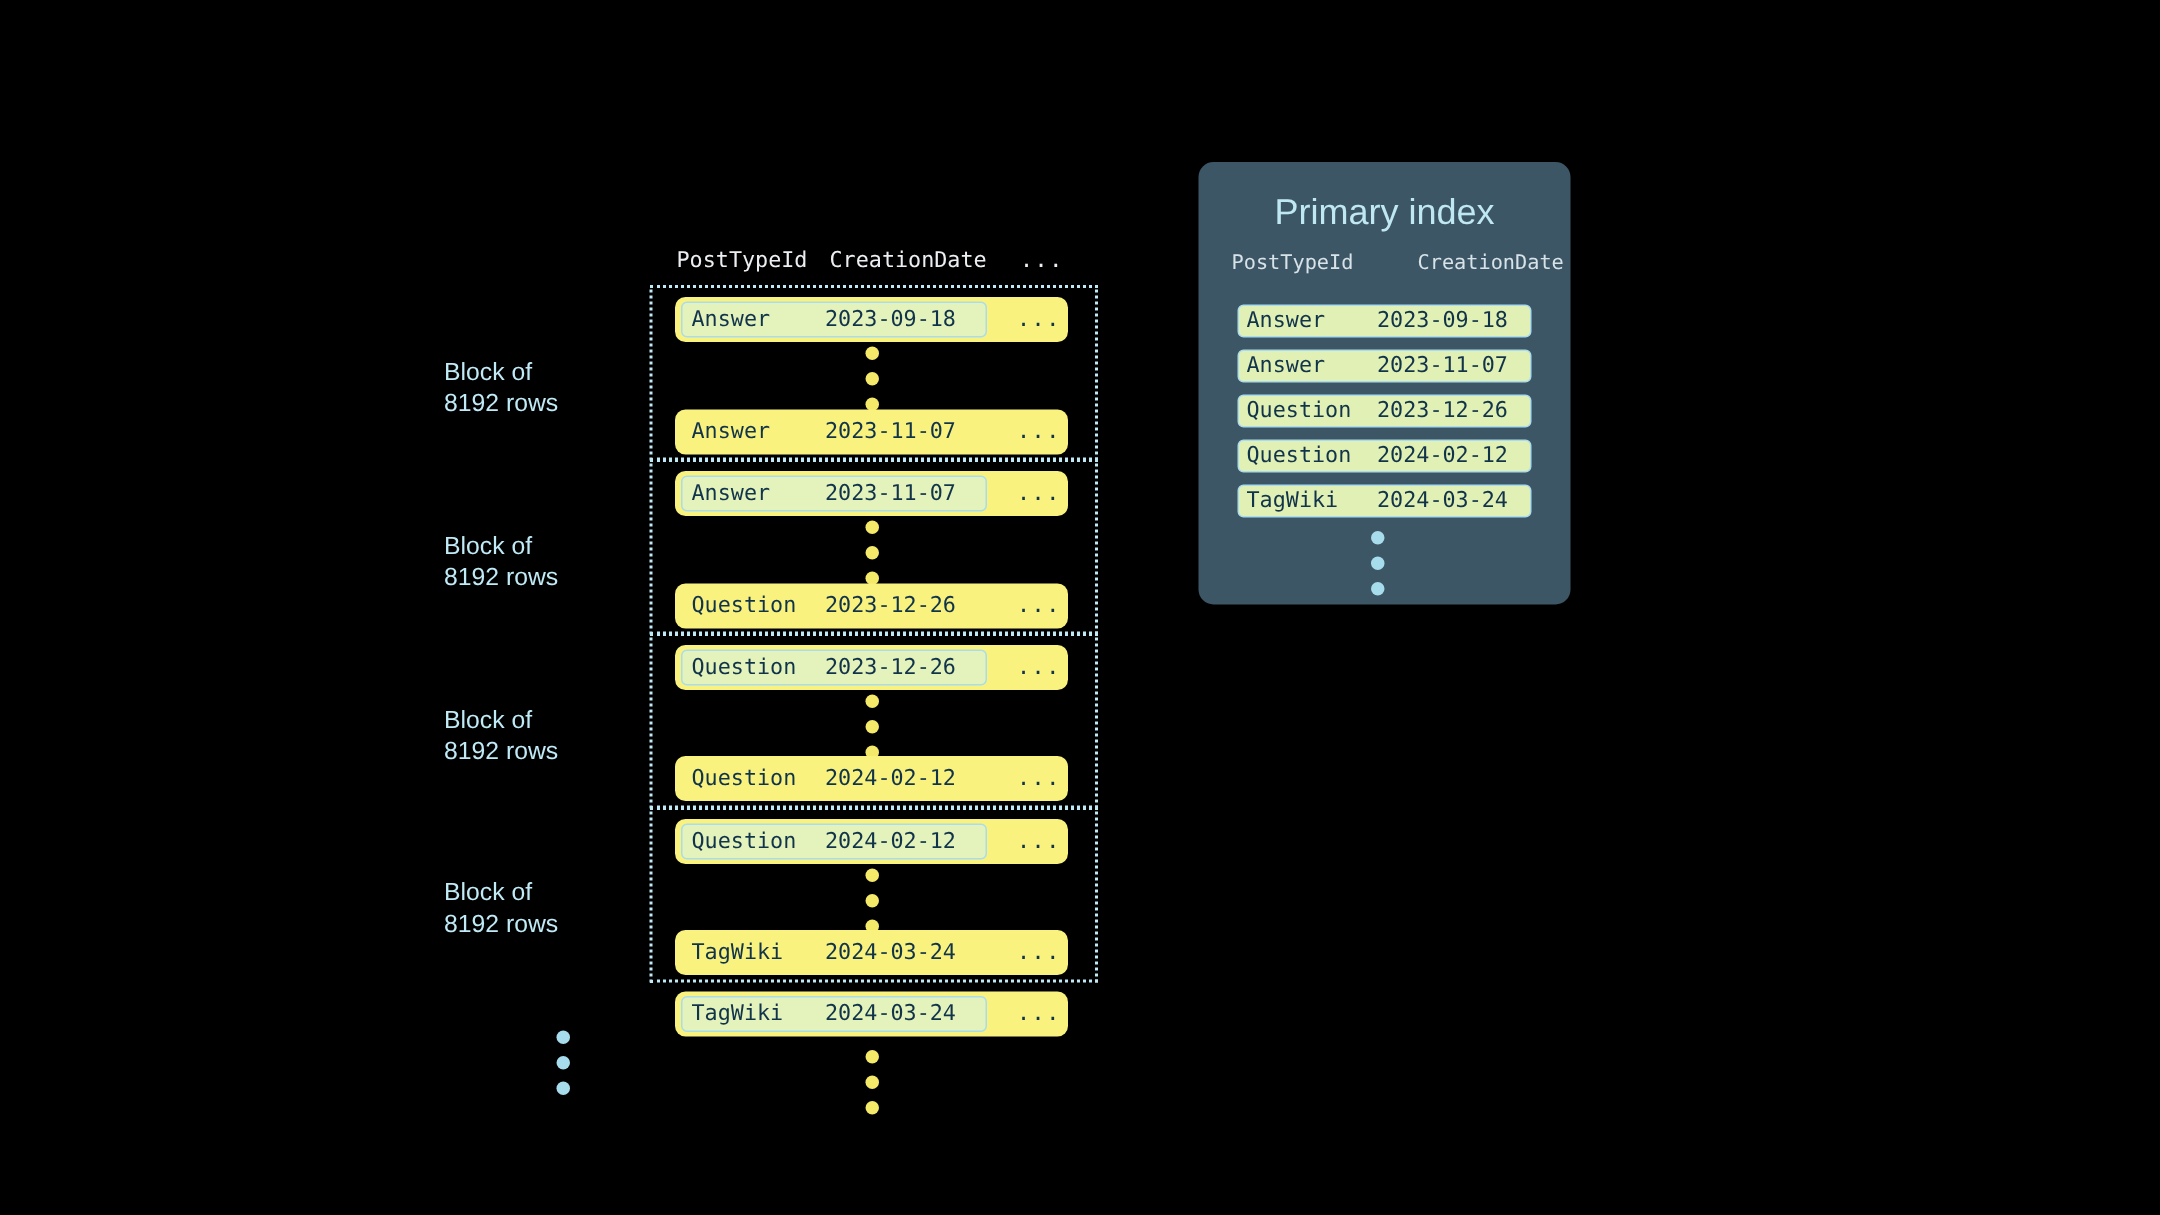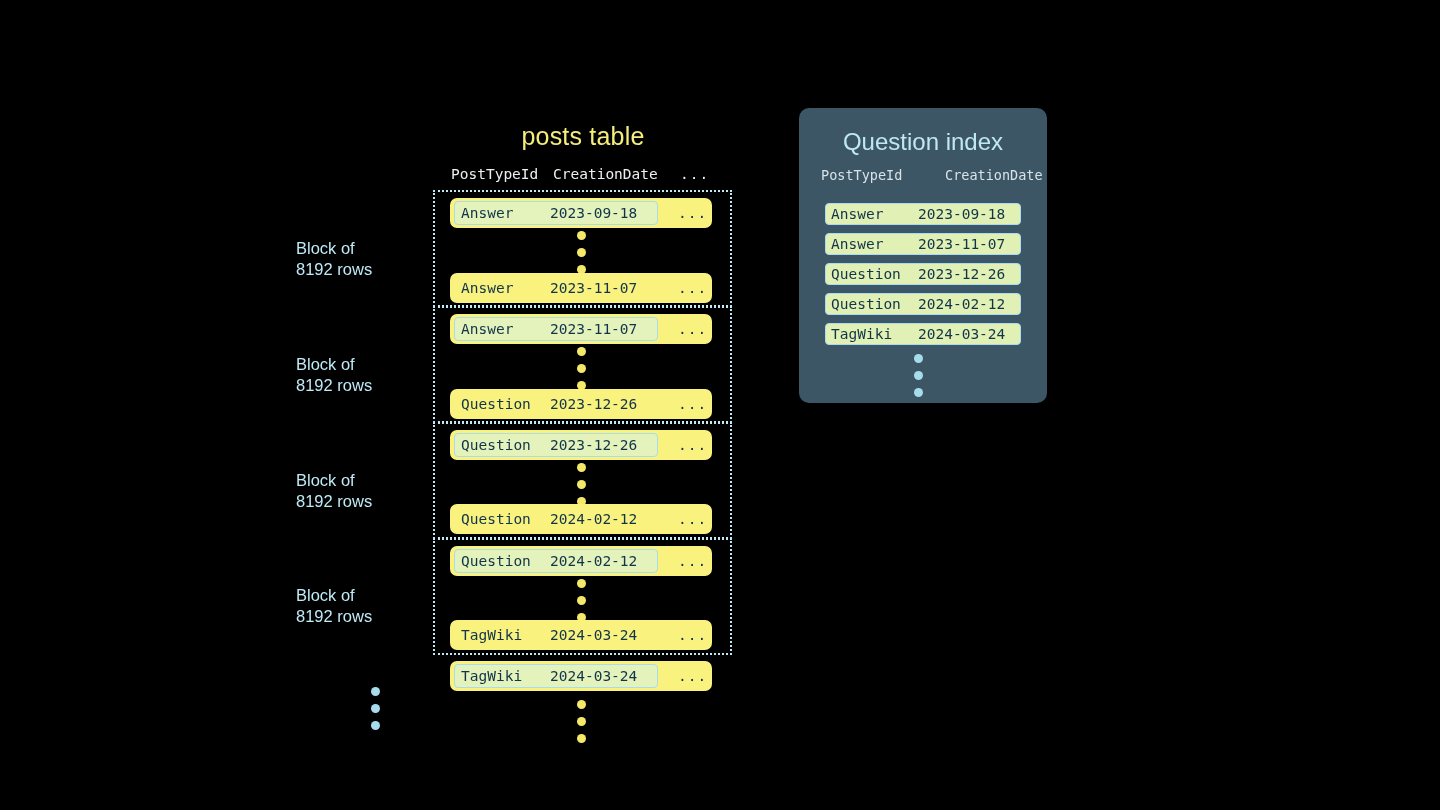--- a/index.html
+++ b/index.html
@@ -178,21 +178,20 @@
     white-space: nowrap;
   }
   .index-row .c-type { left: 5px; }
   .index-row .c-date { left: 92px; }
 </style>
 </head>
 <body>
 
 <div class="stage">
 
-  <div class="posts-title">posts table</div>
 
   <div class="col-headers">
     <span class="ch ch-posttype">PostTypeId</span>
     <span class="ch ch-creation">CreationDate</span>
     <span class="ch ch-ellipsis">...</span>
   </div>
 
   <div class="block" style="left:433px; top:190px; width:299px; height:117px;"></div>
   <div class="block-label" style="left:296px; top:238px;">
     <div>Block of</div>
@@ -293,21 +292,21 @@
       <i></i>
       <i></i>
     </div>
   <div class="dots blue" style="left:371px; top:687px;">
       <i></i>
       <i></i>
       <i></i>
     </div>
 
   <div class="index-panel">
-    <div class="index-title">Question index</div>
+    <div class="index-title">Primary index</div>
     <div class="index-headers">
       <span class="ih ih-posttype">PostTypeId</span>
       <span class="ih ih-creation">CreationDate</span>
     </div>
 
     <div class="index-row" style="top:95px;">
       <span class="cell c-type">Answer</span>
       <span class="cell c-date">2023-09-18</span>
     </div>
     <div class="index-row" style="top:125px;">

